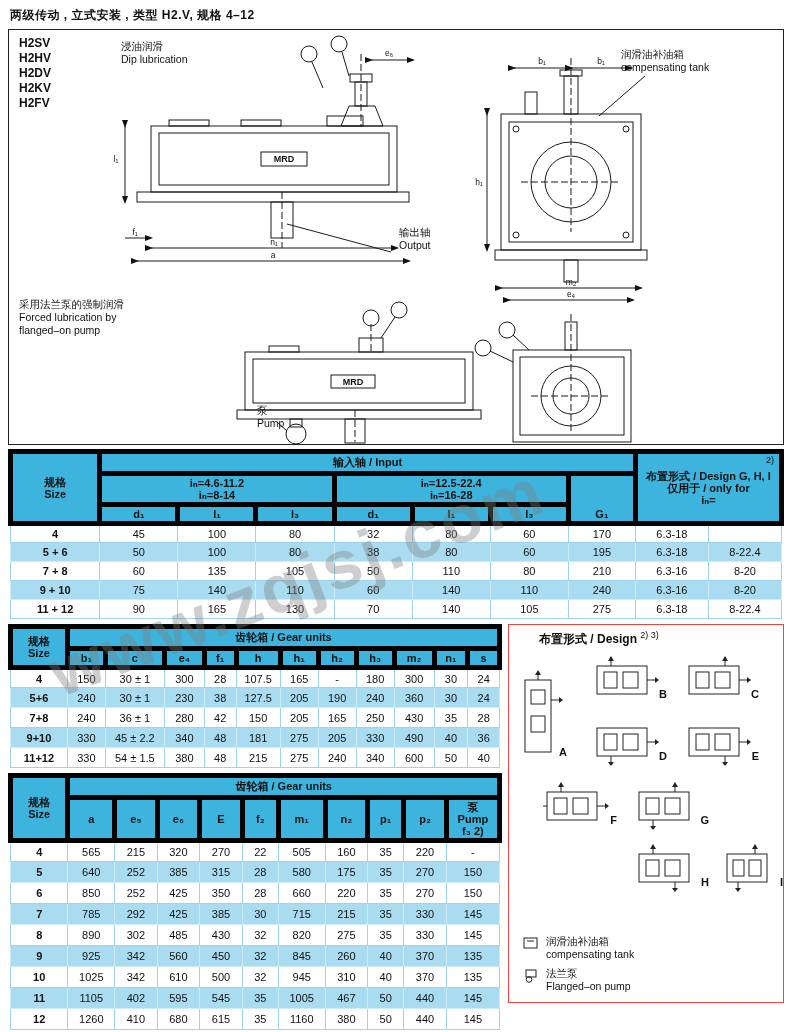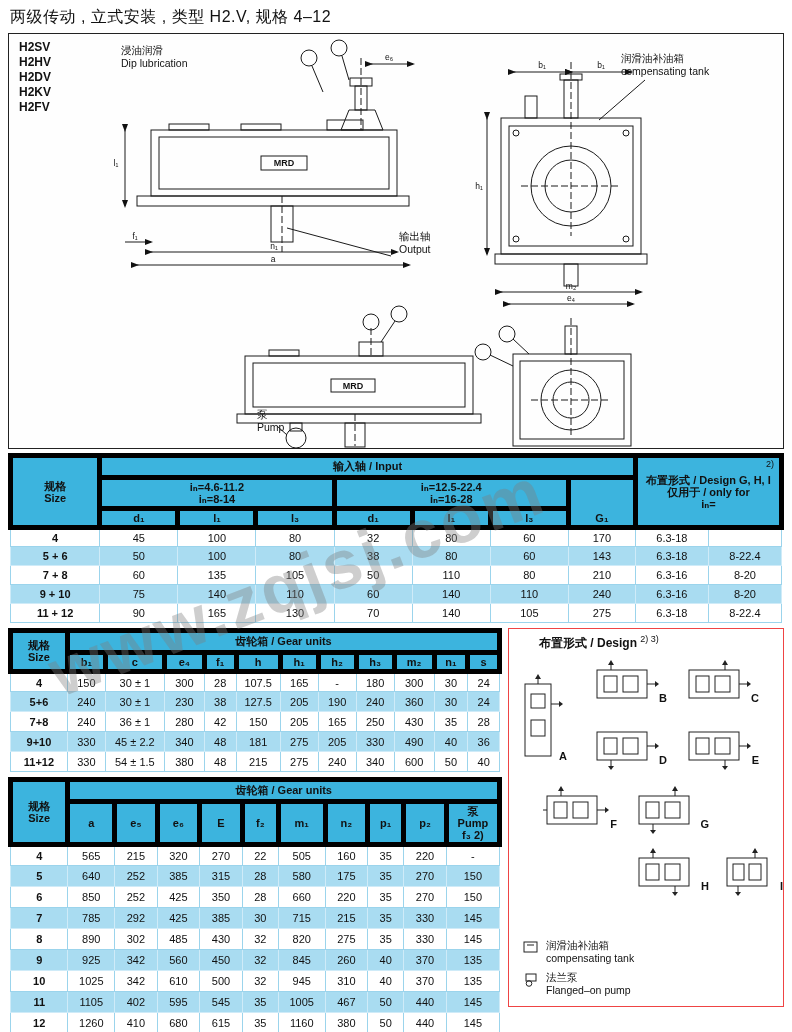--- a/index.html
+++ b/index.html
@@ -2,21 +2,21 @@
 <html><head>
 <meta charset="utf-8">
 <style>
   *{margin:0;padding:0;box-sizing:border-box}
   html,body{background:#fff}
   body{width:792px;height:1032px;position:relative;overflow:hidden;
        font-family:"Liberation Sans","DejaVu Sans",sans-serif;color:#111}
   .page{position:relative;width:792px;height:1032px}
 
   .titleblock{padding:7px 10px 3px}
-  .title-zh{font-size:16px;font-weight:normal;letter-spacing:.5px}
+  .title-zh{font-size:12px;font-weight:bold;letter-spacing:.5px}
   .title-en{font-size:15px;margin-top:2px}
 
   .drawbox{position:relative;margin:2px 8px 0;height:416px;border:1px solid #222;background:#fefefe}
   .models{position:absolute;left:10px;top:6px;font-size:12px;font-weight:bold;line-height:15px;z-index:2}
   .lbl{position:absolute;font-size:10.5px;line-height:13px;z-index:2}
   svg.draw{position:absolute;left:0;top:0;z-index:1}
 
   .watermark{position:absolute;left:52px;top:636px;transform:rotate(-21deg);transform-origin:0 50%;
       font-size:68px;font-weight:bold;color:rgba(125,125,125,.38);letter-spacing:3px;
       z-index:6;pointer-events:none;white-space:nowrap}
@@ -80,20 +80,25 @@
     <div class="lbl" style="left:612px;top:18px">
       <div>润滑油补油箱</div>
       <div>compensating tank</div>
     </div>
 
     <div class="lbl" style="left:390px;top:196px">
       <div>输出轴</div>
       <div>Output</div>
     </div>
 
+    <div class="lbl" style="left:10px;top:268px">
+      <div>采用法兰泵的强制润滑</div>
+      <div>Forced lubrication by</div>
+      <div>flanged–on pump</div>
+    </div>
 
     <div class="lbl" style="left:248px;top:374px">
       <div>泵</div>
       <div>Pump</div>
     </div>
 
     <svg class="draw" width="774" height="414" viewBox="0 0 774 414">
       <defs>
         <marker id="ar" markerWidth="8" markerHeight="8" refX="6" refY="4" orient="auto">
           <path d="M0,1 L8,4 L0,7 Z" fill="#111"></path>
@@ -262,21 +267,21 @@
         <td></td>
       </tr>
         <tr style="">
         <td>5 + 6</td>
         <td>50</td>
         <td>100</td>
         <td>80</td>
         <td>38</td>
         <td>80</td>
         <td>60</td>
-        <td>143</td>
+        <td>195</td>
         <td>6.3-18</td>
         <td>8-22.4</td>
       </tr>
         <tr style="">
         <td>7 + 8</td>
         <td>60</td>
         <td>135</td>
         <td>105</td>
         <td>50</td>
         <td>110</td>

